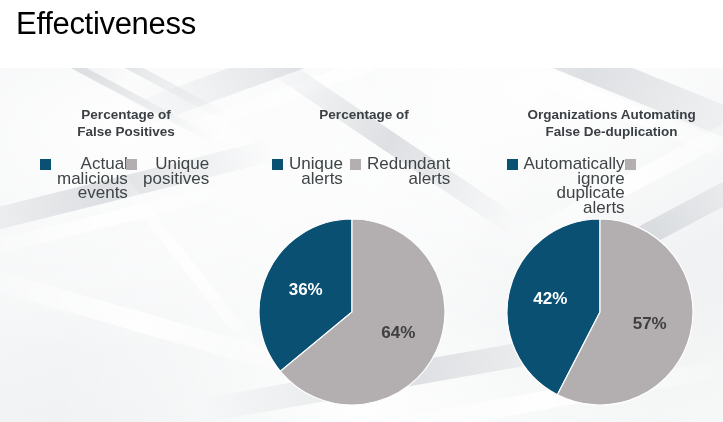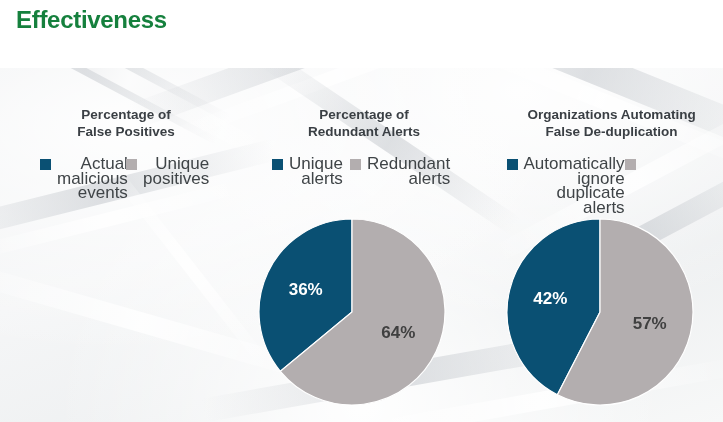--- a/index.html
+++ b/index.html
@@ -22,23 +22,23 @@
     left: 0; top: 0;
     width: 723px;
     height: 68px;
     background: #ffffff;
     z-index: 5;
   }
   #page-title {
     position: absolute;
     left: 16px;
     top: 6px;
-    font-size: 24px;
-    font-weight: bold;
-    color: #15803d;
+    font-size: 31px;
+    font-weight: normal;
+    color: #000000;
     letter-spacing: -0.3px;
     white-space: nowrap;
   }
 
   
   #bg-panel {
     position: absolute;
     left: 0; top: 62px;
     width: 723px;
     height: 360px;
@@ -180,21 +180,20 @@
           <span class="legend-label">Unique</span>
           <span class="legend-label">positives</span>
         </span>
       </div>
     </div>
   </div>
 
   <div class="chart-col" style="width:248px;">
     <div class="chart-title">
       <div>Percentage of</div>
-      <div>Redundant Alerts</div>
     </div>
     <div class="legend" style="padding-left:4px;">
       <div class="legend-item" style="width:78px;">
         <span class="legend-swatch" style="background:#0a5073;"></span>
         <span>
           <span class="legend-label">Unique</span>
           <span class="legend-label">alerts</span>
         </span>
       </div>
       <div class="legend-item" style="width:90px;">

